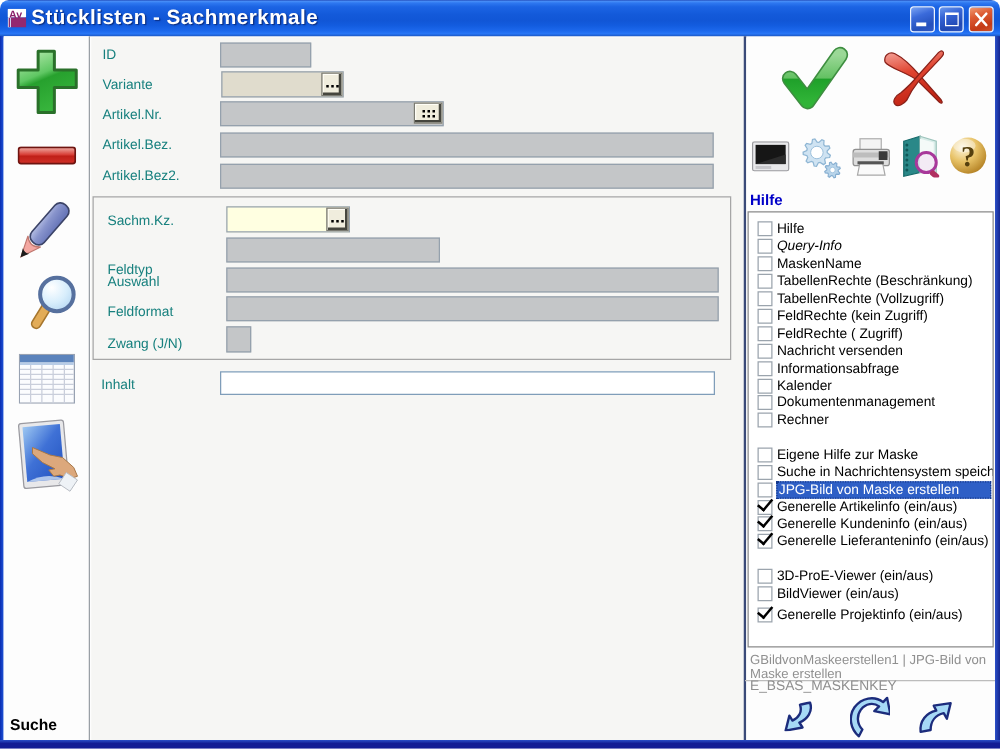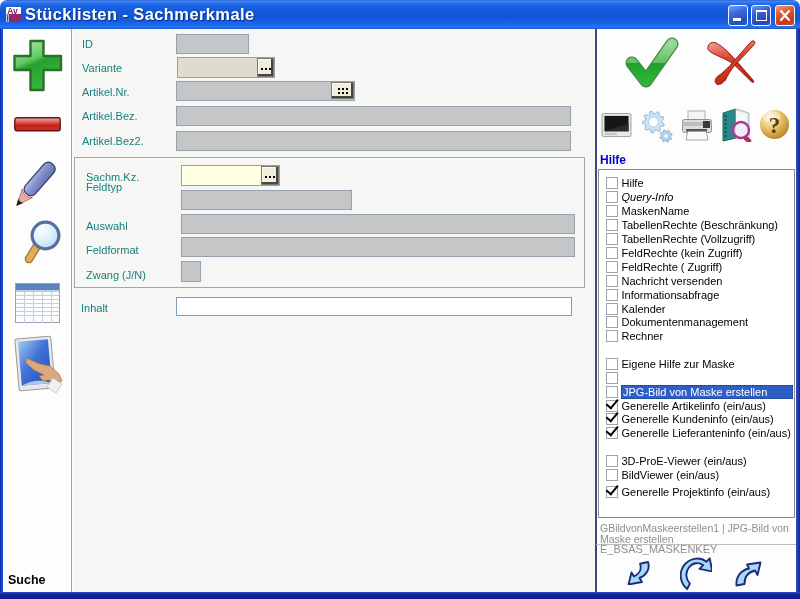--- a/index.html
+++ b/index.html
@@ -162,21 +162,21 @@
   <div class="dots3 d6" style="left:331px;top:82px;width:23px;height:17px;"></div>
   <div class="lbl" style="left:82px;top:110px;">Artikel.Bez.</div>
   <div class="gin" style="left:176px;top:106px;width:395px;height:20px;"></div>
   <div class="lbl" style="left:82px;top:135px;">Artikel.Bez2.</div>
   <div class="gin" style="left:176px;top:131px;width:395px;height:20px;"></div>
 
   <div id="groupbox" style="left:74px;top:157px;width:511px;height:131px;"></div>
   <div class="lbl" style="left:86px;top:171px;">Sachm.Kz.</div>
   <div class="yin" style="left:181px;top:165px;width:99px;height:21px;"></div>
   <div class="dots3 d3" style="left:261px;top:166px;width:18px;height:19px;"></div>
-  <div class="lbl" style="left:86px;top:181px;">Feldtyp</div>
+  <div class="lbl" style="left:86px;top:210px;">Feldtyp</div>
   <div class="gin" style="left:181px;top:190px;width:171px;height:20px;"></div>
   <div class="lbl" style="left:86px;top:220px;">Auswahl</div>
   <div class="gin" style="left:181px;top:214px;width:394px;height:20px;"></div>
   <div class="lbl" style="left:86px;top:244px;">Feldformat</div>
   <div class="gin" style="left:181px;top:237px;width:394px;height:20px;"></div>
   <div class="lbl" style="left:86px;top:269px;">Zwang (J/N)</div>
   <div class="gin" style="left:181px;top:261px;width:20px;height:21px;"></div>
 
   <div class="lbl" style="left:81px;top:302px;">Inhalt</div>
   <div class="win" style="left:176px;top:297px;width:396px;height:19px;"></div>
@@ -302,20 +302,21 @@
     <div class="li" style="top:159px;">
         <span class="cb"></span>
         <span class="litxt">Rechner</span>
       </div>
     <div class="li" style="top:187px;">
         <span class="cb"></span>
         <span class="litxt">Eigene Hilfe zur Maske</span>
       </div>
     <div class="li" style="top:201px;">
         <span class="cb"></span>
+        <span class="litxt">Suche in Nachrichtensystem speich</span>
       </div>
     <div class="li" style="top:215px;">
         <span class="cb"></span>
         <div class="hl">
           <span class="t">JPG-Bild von Maske erstellen</span>
         </div>
       </div>
     <div class="li" style="top:229px;">
         <span class="cb ck"></span>
         <span class="litxt">Generelle Artikelinfo (ein/aus)</span>

